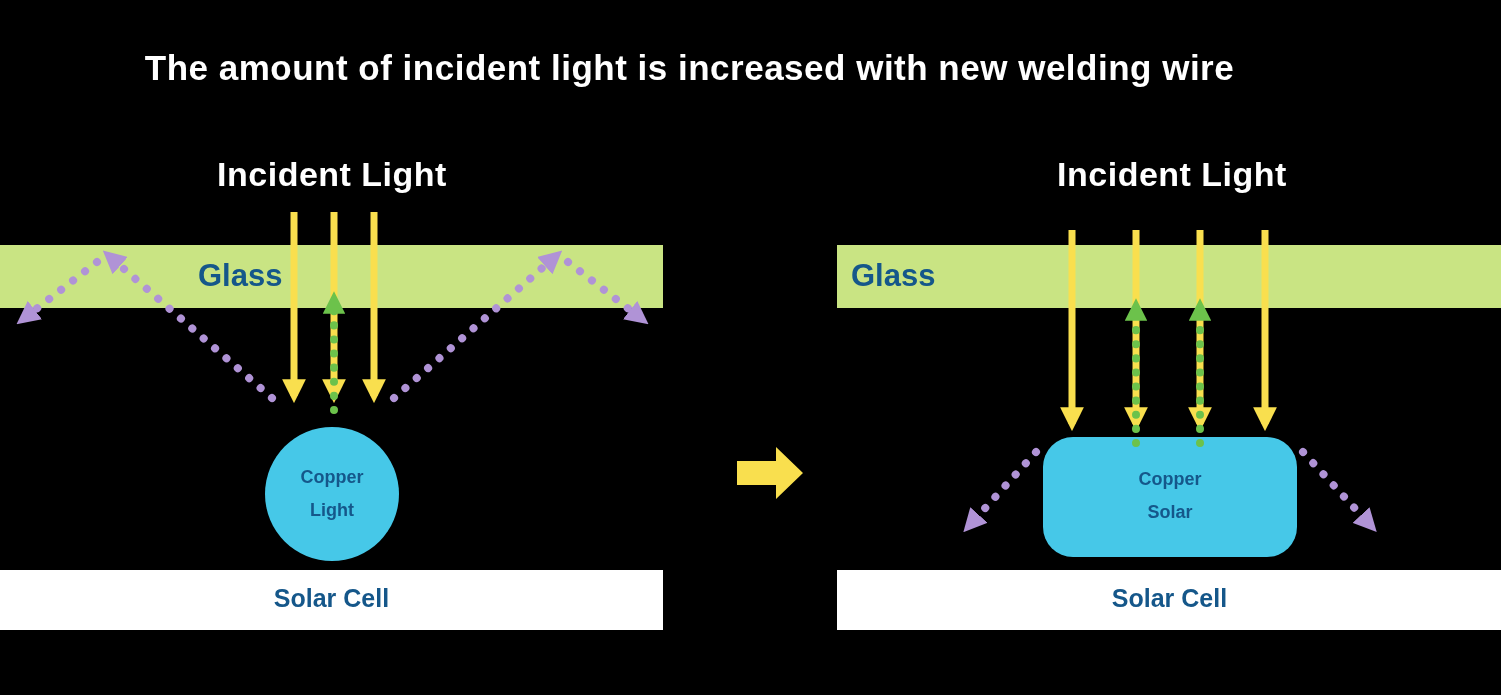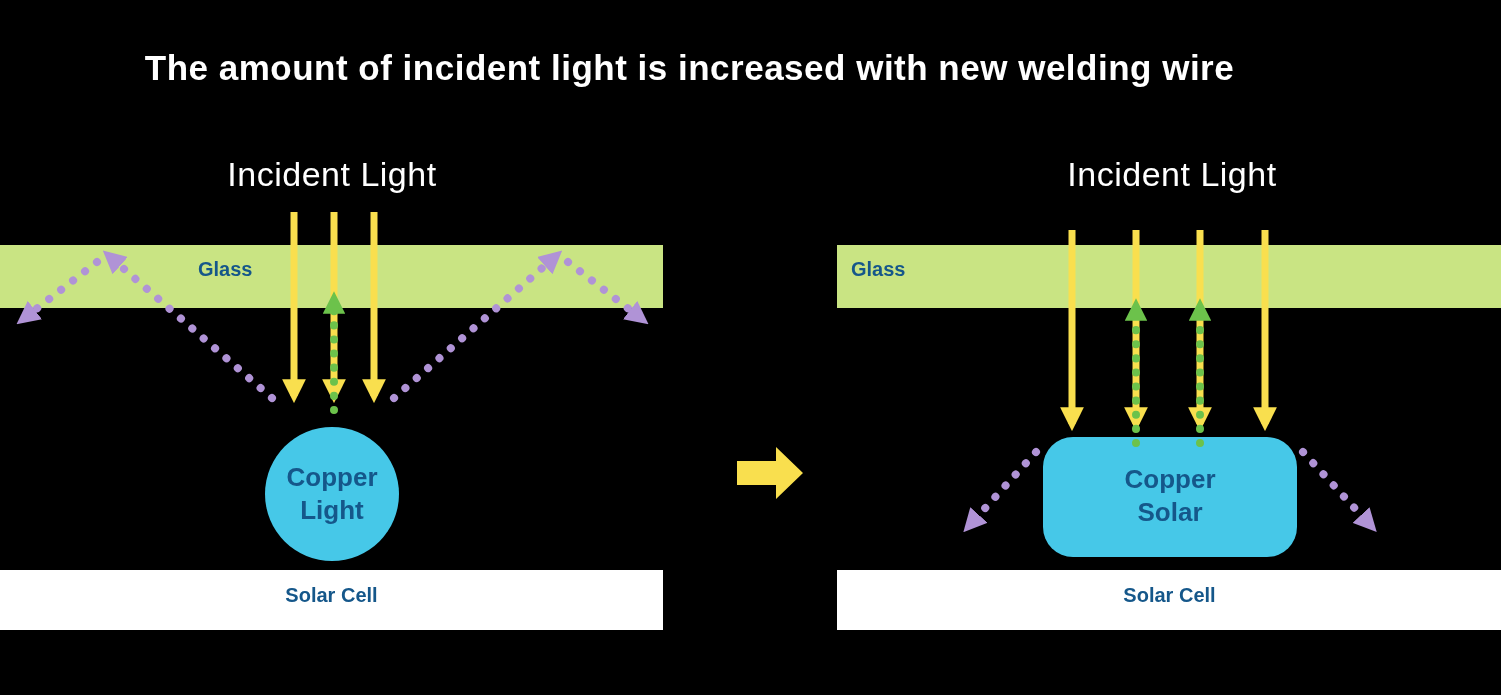--- a/index.html
+++ b/index.html
@@ -25,32 +25,32 @@
   .glass-rect{fill:var(--c-glass);}
   .solar-rect{fill:var(--c-solar);}
   .copper-shape{fill:var(--c-copper);}
   .fill-yellow{fill:var(--c-yellow);}
   .fill-green{fill:var(--c-green);}
   .fill-purple{fill:var(--c-purple);}
 
   .title{position:absolute;left:0;right:0;top:48px;text-align:center;
          font-size:35px;font-weight:bold;color:var(--c-title);letter-spacing:.5px;}
   .incident{position:absolute;width:400px;top:155px;text-align:center;
-            font-size:34px;font-weight:normal;color:var(--c-title);letter-spacing:.5px;}
+            font-size:34px;font-weight:bold;color:var(--c-title);letter-spacing:.5px;}
   .incident.left{left:132px;}
   .incident.right{left:972px;}
-  .glass-label{position:absolute;top:258px;font-size:20px;font-weight:bold;color:var(--c-label);}
+  .glass-label{position:absolute;top:258px;font-size:31px;font-weight:bold;color:var(--c-label);}
   .glass-label.left{left:198px;}
   .glass-label.right{left:851px;}
-  .copper-label{position:absolute;width:220px;text-align:center;font-size:26px;
+  .copper-label{position:absolute;width:220px;text-align:center;font-size:18px;
                 font-weight:bold;color:var(--c-label);line-height:33px;}
   .copper-label.wire{left:222px;top:461px;}
   .copper-label.ribbon{left:1060px;top:463px;}
   .solar-label{position:absolute;width:663px;text-align:center;top:584px;
-               font-size:20px;font-weight:bold;color:var(--c-label);}
+               font-size:25px;font-weight:bold;color:var(--c-label);}
   .solar-label.left{left:0;}
   .solar-label.right{left:838px;}
 </style>
 </head>
 <body>
 
 <div class="canvas">
 
   <svg class="diagram" width="1501" height="695" viewBox="0 0 1501 695">
     <defs>

